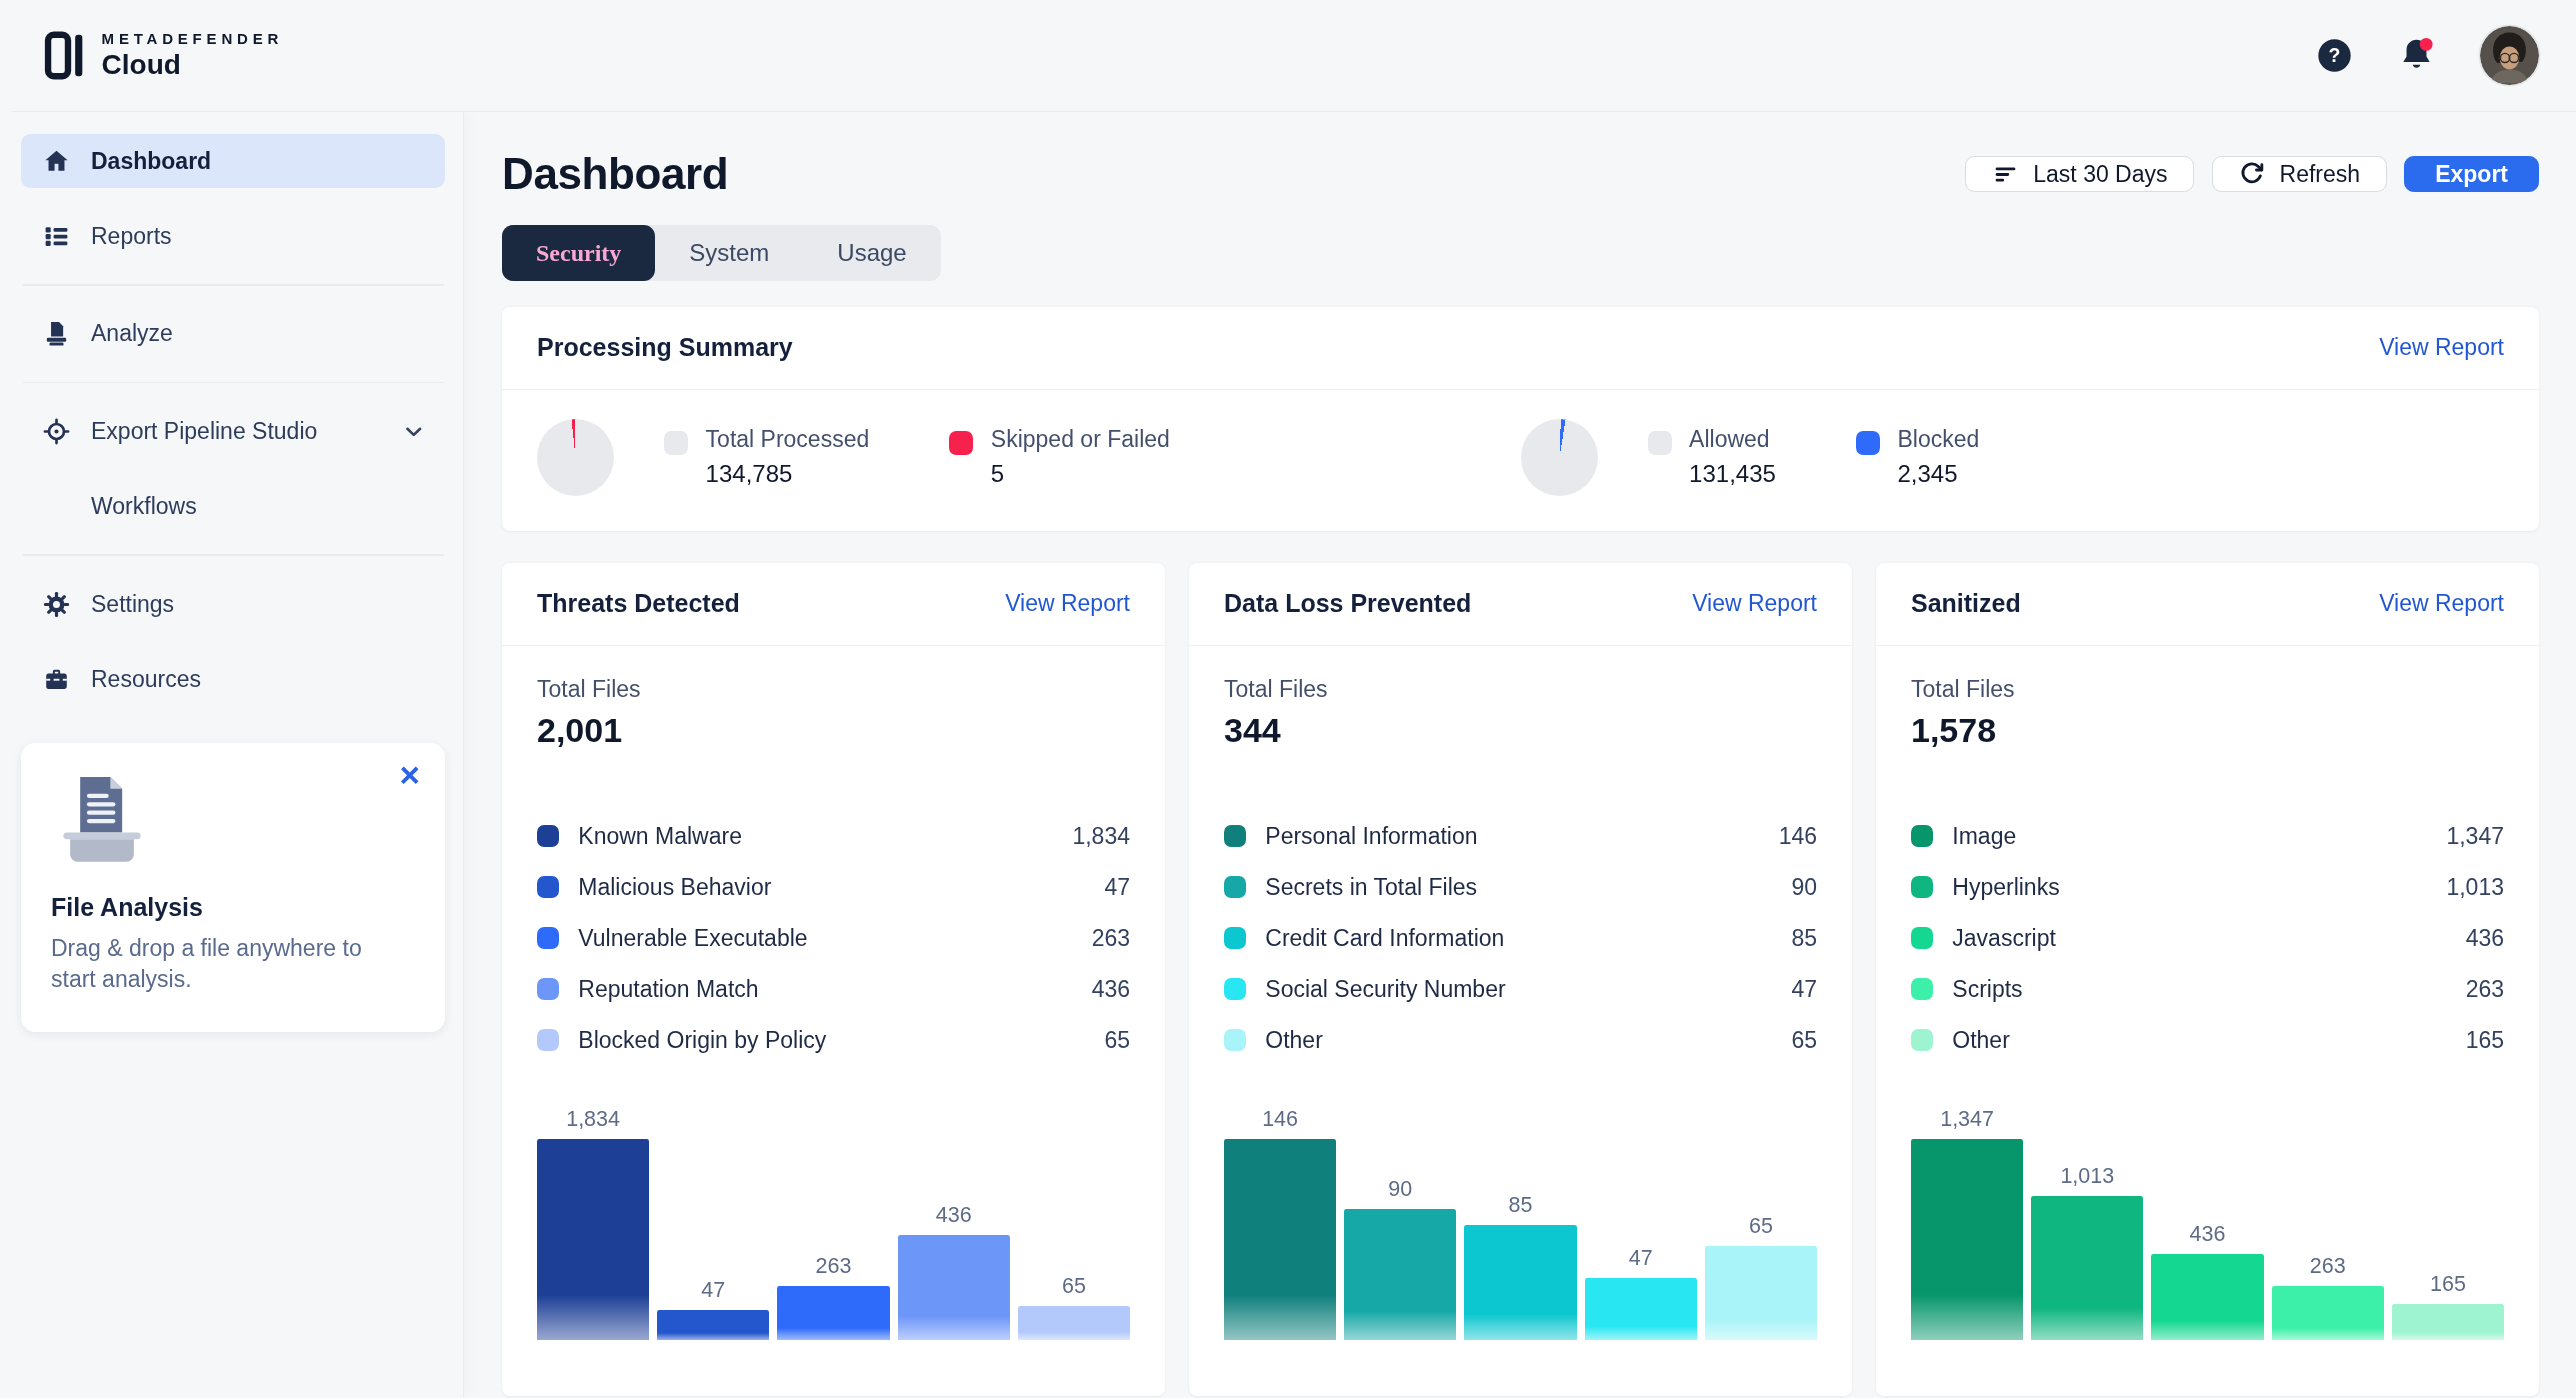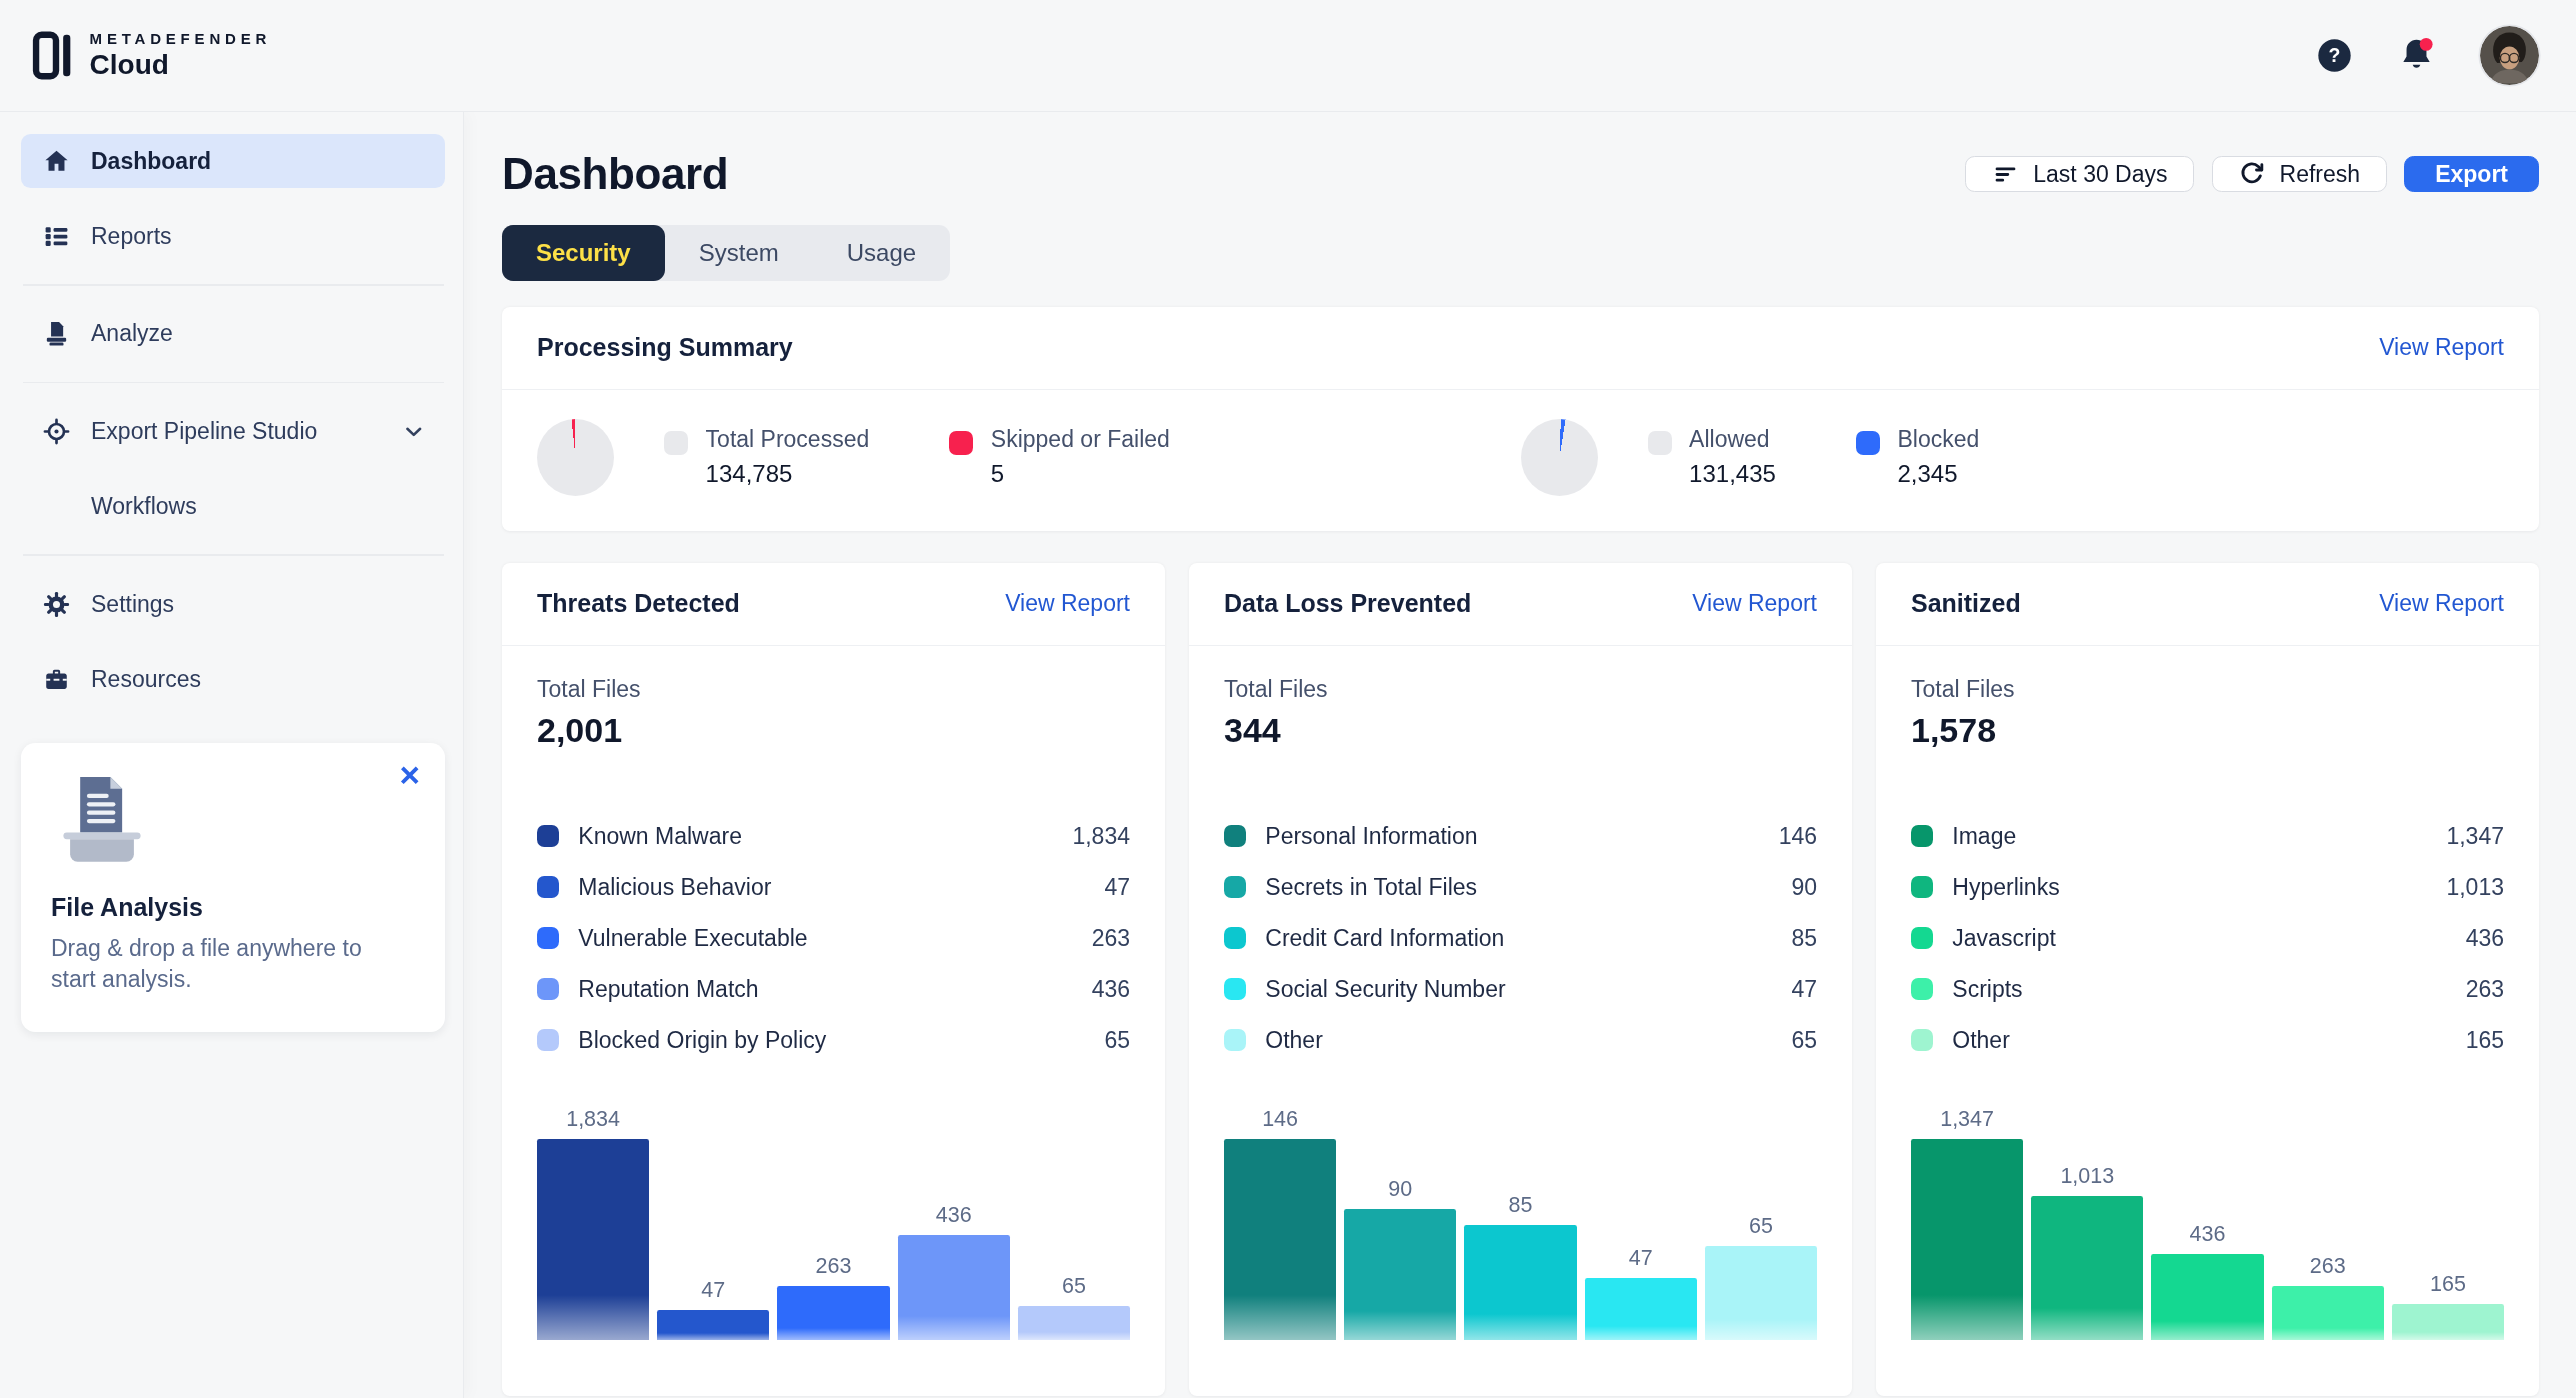--- a/index.html
+++ b/index.html
@@ -5,21 +5,21 @@
   html,body{margin:0;padding:0;}
   body{
     width:2576px;height:1398px;overflow:hidden;position:relative;
     background:#f6f7f8;color:#1b2940;
     font-family:"Liberation Sans", sans-serif;
     -webkit-font-smoothing:antialiased;
   }
   *{box-sizing:border-box;}
 
   
-  .topbar{position:absolute;top:0;left:0;right:0;height:112px;display:flex;align-items:center;
+  .topbar{position:absolute;top:0;left:12px;right:0;height:112px;display:flex;align-items:center;
     padding:0 37px 0 32px;background:#f6f7f8;border-bottom:1.6px solid #e9ebee;z-index:10;}
   .brand{display:flex;align-items:center;gap:17.6px;}
   .brand-top{font-size:15px;font-weight:bold;letter-spacing:4.8px;color:#10182b;}
   .brand-bottom{font-size:28px;font-weight:bold;color:#10182b;margin-top:2.4px;}
   .topbar-right{margin-left:auto;display:flex;align-items:center;gap:43px;}
   .icon-btn{display:flex;align-items:center;justify-content:center;cursor:pointer;}
   .avatar{width:59px;height:59px;border-radius:50%;overflow:hidden;cursor:pointer;box-shadow:0 0 0 1.6px #e4e6ea;}
 
   
   .sidebar{position:absolute;top:112px;left:0;bottom:0;width:464px;background:#f6f7f8;
@@ -43,21 +43,21 @@
   .page-head{display:flex;align-items:center;height:54px;}
   .page-title{font-size:44px;font-weight:bold;color:#10182b;letter-spacing:-0.4px;}
   .actions{margin-left:auto;display:flex;gap:17.6px;}
   .btn{height:36px;display:inline-flex;align-items:center;gap:14.4px;padding:0 25.5px;background:#fff;
     border:1.6px solid #d9dce2;border-radius:9.6px;font-size:23px;color:#10182b;cursor:pointer;white-space:nowrap;}
   .btn.primary{background:#2b6bee;border-color:#2b6bee;color:#fff;font-weight:bold;padding:0 30px;}
 
   .tabs{display:inline-flex;background:#e8eaee;border-radius:11.2px;margin-top:24px;}
   .tab{height:56px;display:flex;align-items:center;padding:0 34px;font-size:24px;color:#3c4963;
     border-radius:11.2px;cursor:pointer;}
-  .tab.active{background:#1b2940;color:#fde047;font-weight:bold;}
+  .tab.active{background:#1b2940;color:#f9a8d4;font-weight:bold;font-family:Liberation Serif, serif;}
 
   .card{background:#fff;border-radius:8px;box-shadow:0 0.8px 3.2px rgba(16,24,40,.06);}
   .card-head{height:83px;display:flex;align-items:center;padding:0 35px;border-bottom:1.6px solid #eef0f3;}
   .card-title{font-size:25px;font-weight:bold;color:#15213c;}
   .view-link{margin-left:auto;font-size:23px;color:#2257d2;text-decoration:none;cursor:pointer;}
 
   
   .summary-card{margin-top:25.5px;}
   .summary-body{display:flex;padding:29px 35px 35px;}
   .summary-group{flex:1;display:flex;align-items:center;gap:50px;}

